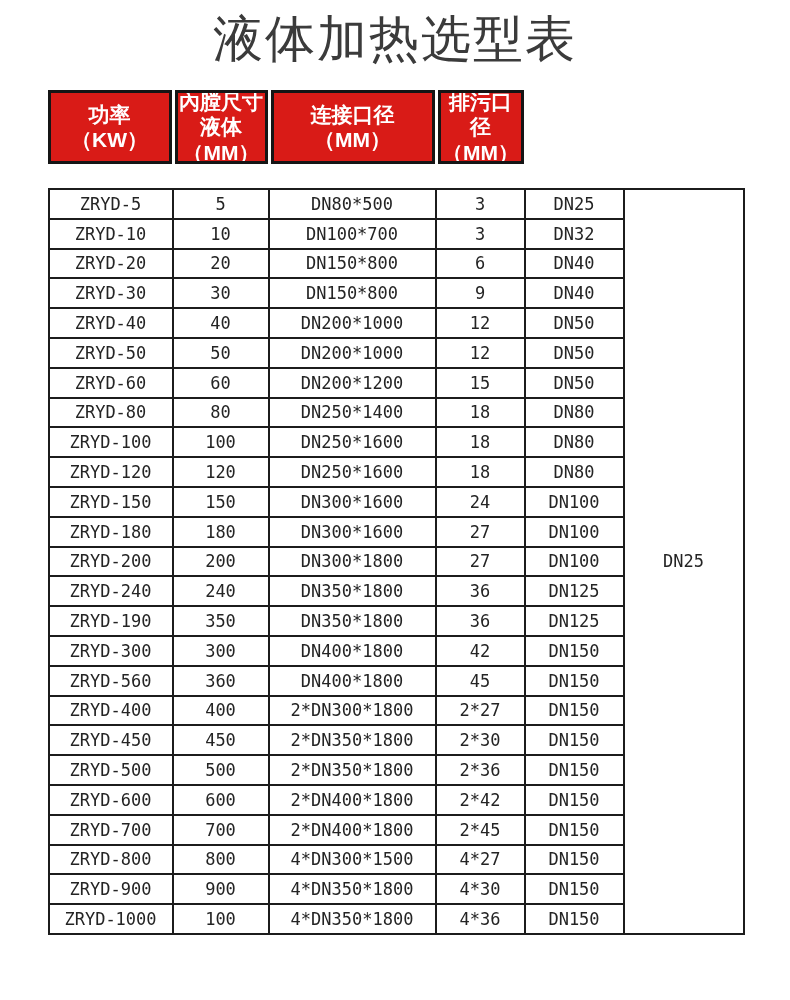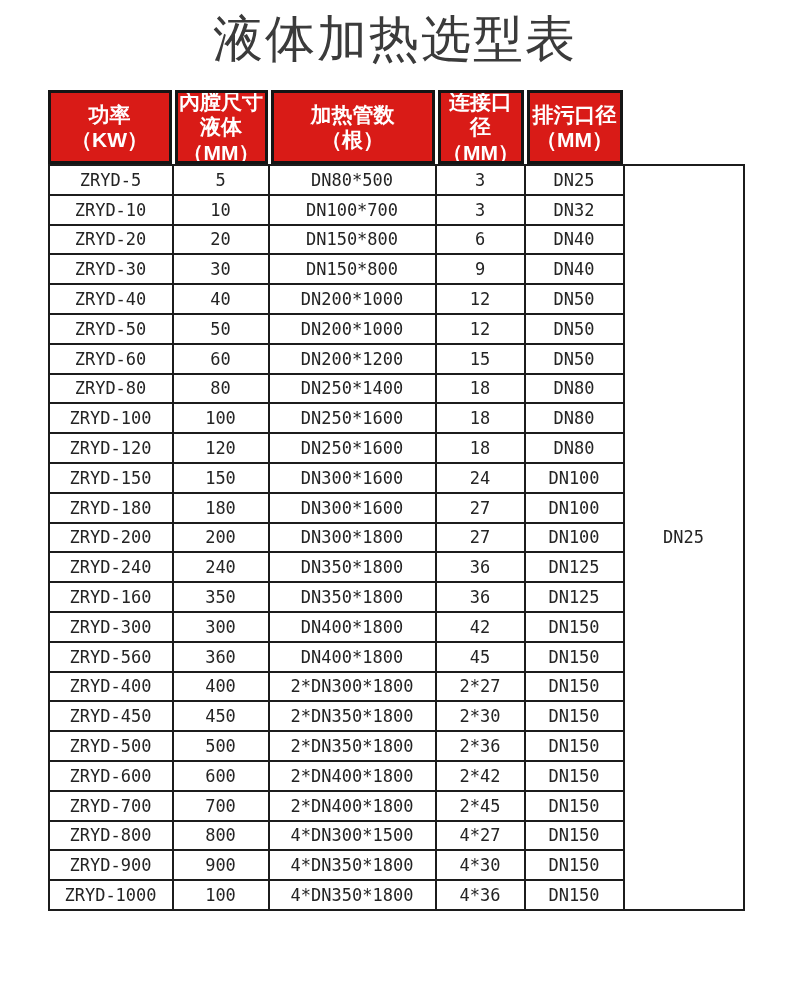--- a/index.html
+++ b/index.html
@@ -54,20 +54,21 @@
     text-align: center;
     overflow: hidden;
   }
   .hdr-cell + .hdr-cell { margin-left: 3px; }
   
   table.spec {
     border-collapse: collapse;
     table-layout: fixed;
     width: 695px;
     border: 2px solid #1c1c1c;
+    margin-top: 24px;
   }
   table.spec td {
     box-sizing: border-box;
     border: 2px solid #1c1c1c;
     height: 29.8px;
     padding: 0;
     text-align: center;
     vertical-align: middle;
     font-family: "DejaVu Sans Mono", "Liberation Mono", monospace;
     font-size: 17px;
@@ -92,24 +93,20 @@
     <div class="hdr-row">
       <div class="hdr-cell">
         <span>功率</span>
         <span>（KW）</span>
       </div>
       <div class="hdr-cell">
         <span>內膛尺寸</span>
         <span>液体（MM）</span>
       </div>
       <div class="hdr-cell">
-        <span>加热管数</span>
-        <span>（根）</span>
-      </div>
-      <div class="hdr-cell">
         <span>连接口径</span>
         <span>（MM）</span>
       </div>
       <div class="hdr-cell">
         <span>排污口径</span>
         <span>（MM）</span>
       </div>
     </div>
 
     <table class="spec">
@@ -215,21 +212,21 @@
             <td>DN100</td>
           </tr>
           <tr>
             <td>ZRYD-240</td>
             <td>240</td>
             <td>DN350*1800</td>
             <td>36</td>
             <td>DN125</td>
           </tr>
           <tr>
-            <td>ZRYD-160</td>
+            <td>ZRYD-190</td>
             <td>350</td>
             <td>DN350*1800</td>
             <td>36</td>
             <td>DN125</td>
           </tr>
           <tr>
             <td>ZRYD-300</td>
             <td>300</td>
             <td>DN400*1800</td>
             <td>42</td>

